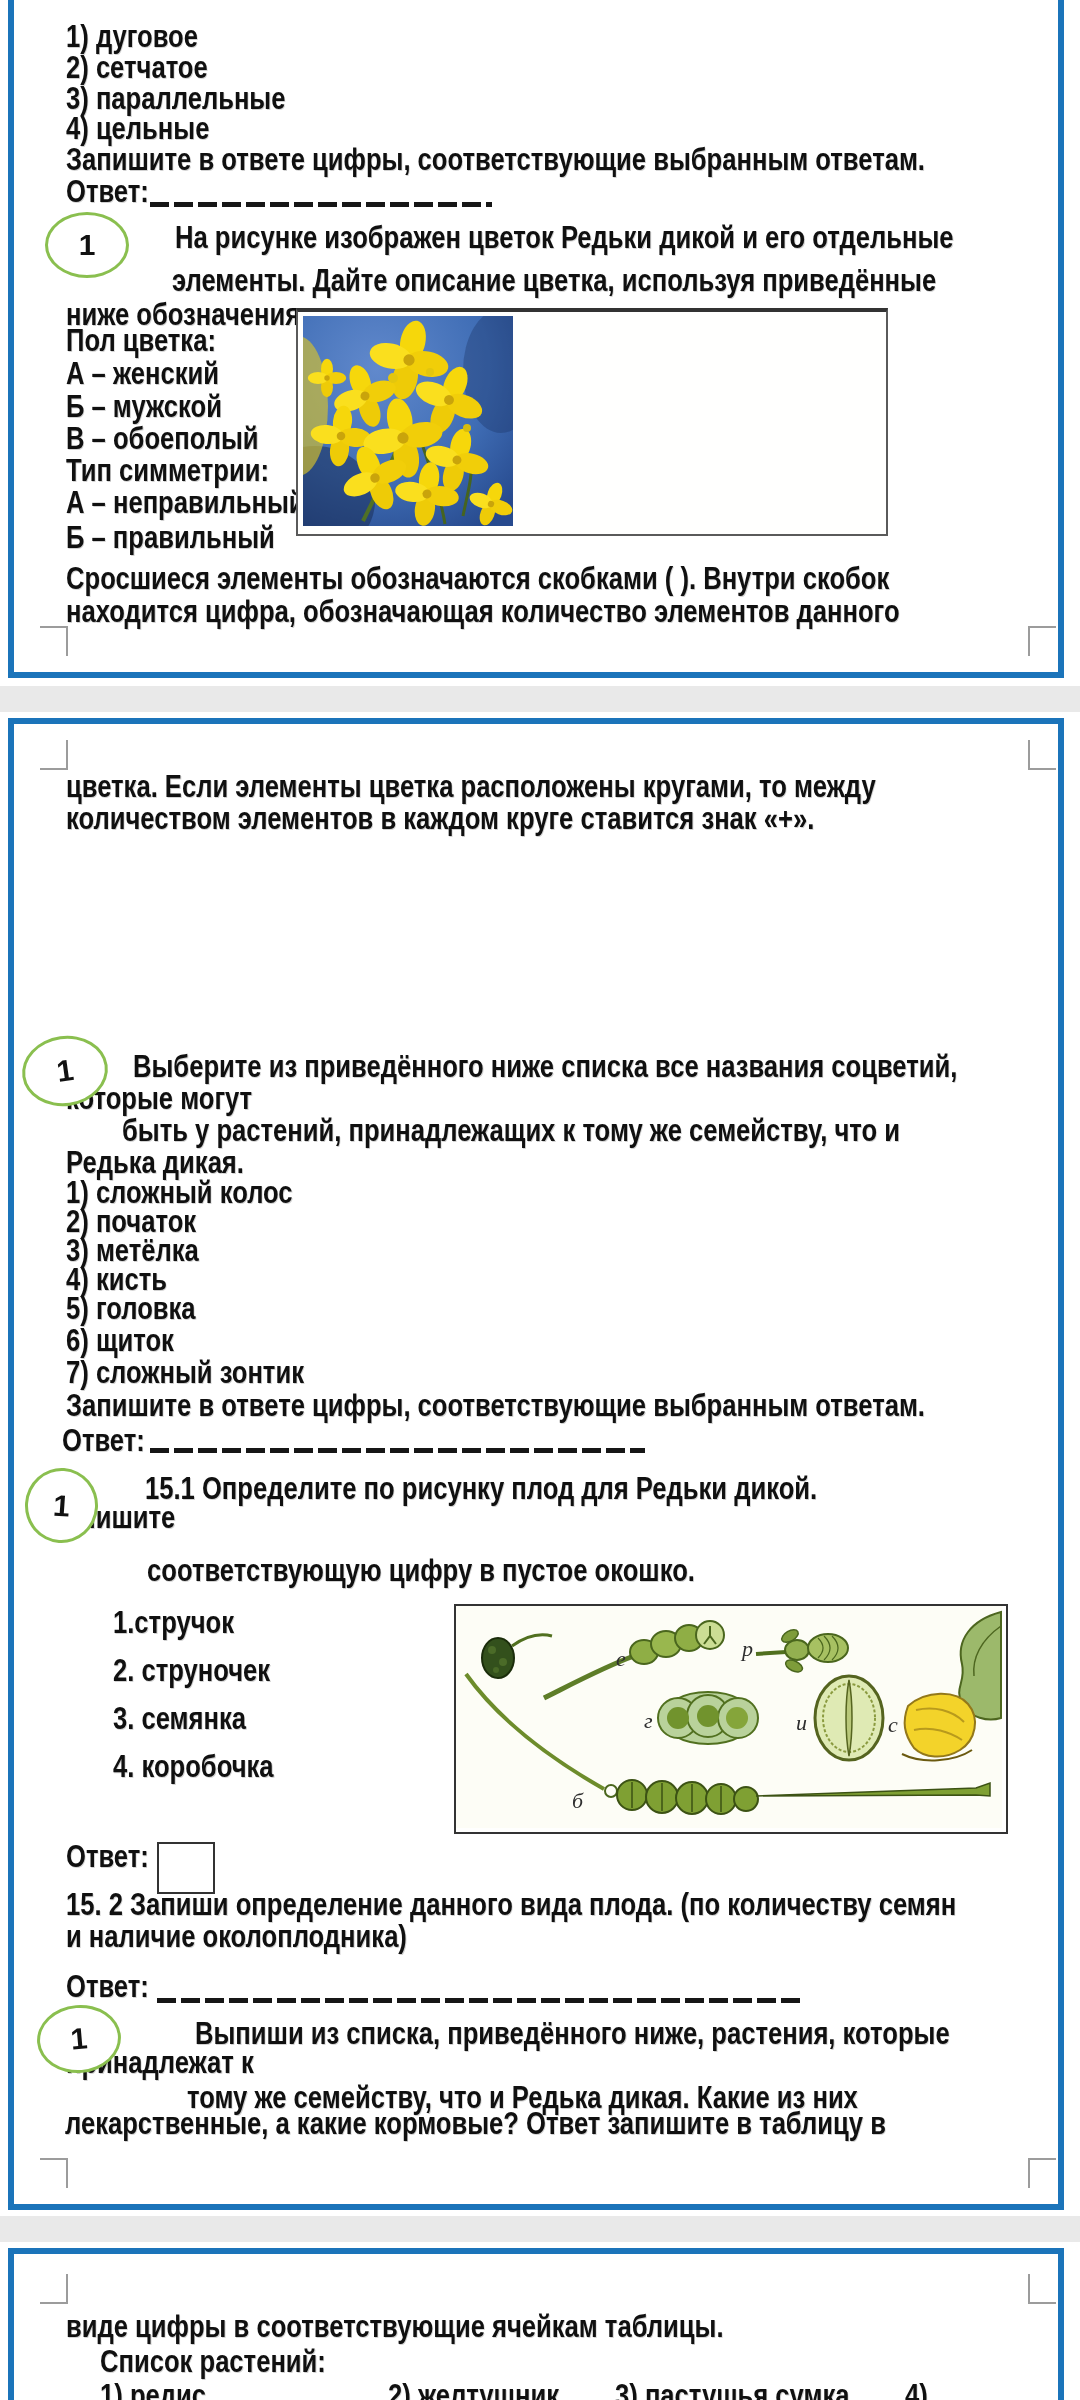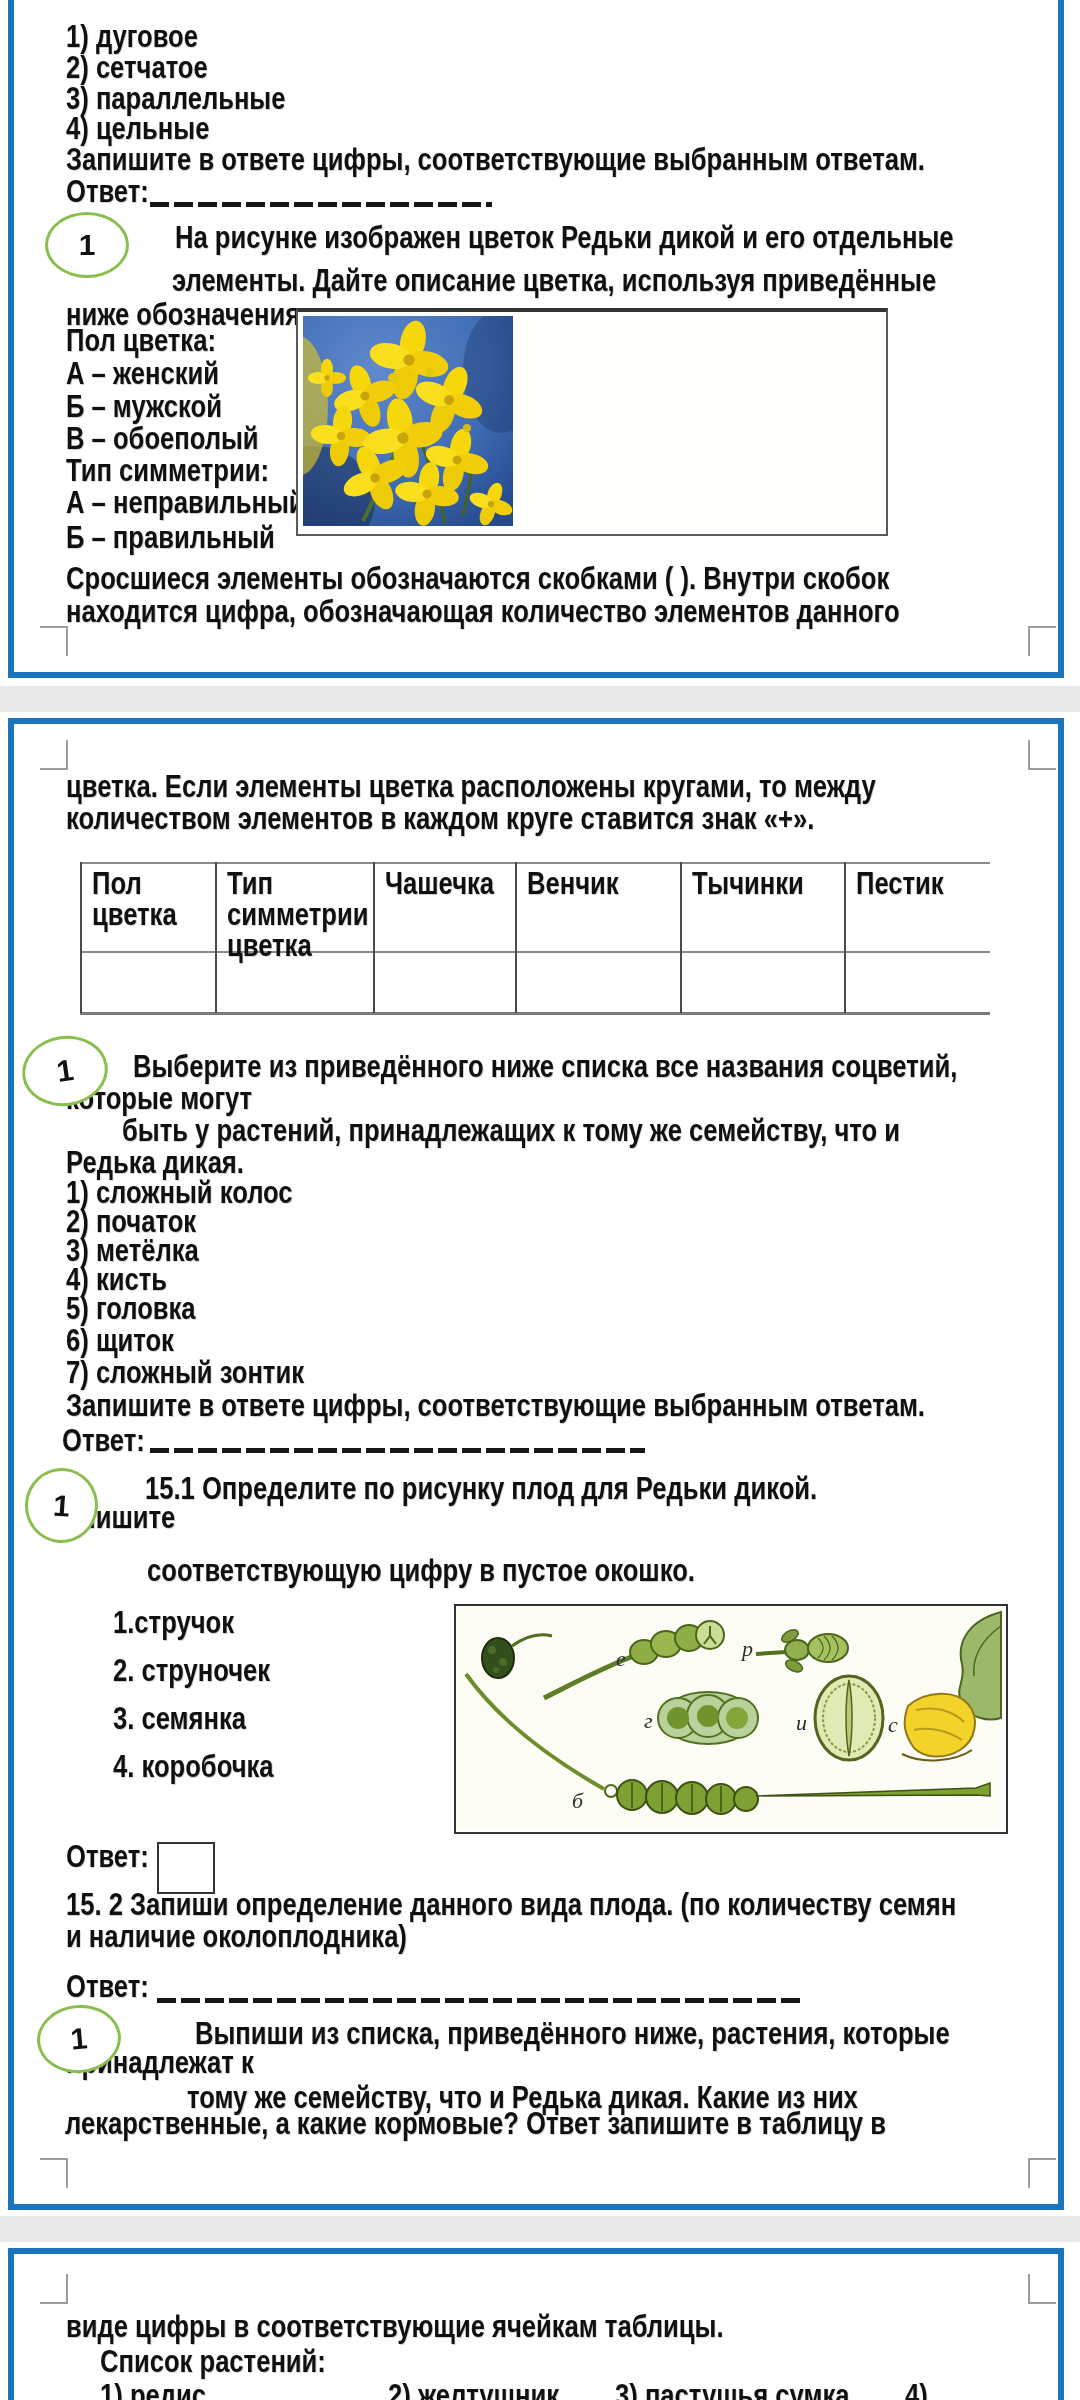--- a/index.html
+++ b/index.html
@@ -104,37 +104,20 @@
   <div class="ln" style="left:66px;top:561px;">Сросшиеся элементы обозначаются скобками ( ). Внутри скобок</div>
   <div class="ln" style="left:66px;top:594px;">находится цифра, обозначающая количество элементов данного</div>
   <div class="mk bl" style="left:40px;top:626px;"></div>
   <div class="mk br" style="left:1028px;top:626px;"></div>
 
   <div class="mk tl" style="left:40px;top:740px;"></div>
   <div class="mk tr" style="left:1028px;top:740px;"></div>
   <div class="ln" style="left:66px;top:769px;">цветка. Если элементы цветка расположены кругами, то между</div>
   <div class="ln" style="left:66px;top:801px;">количеством элементов в каждом круге ставится знак «+».</div>
 
-  <div id="tbl">
-    <div class="hl" style="top:0;"></div>
-    <div class="hl" style="top:89px;"></div>
-    <div class="hl" style="top:150px;height:3px;background:#7a7a7a;"></div>
-    <div class="vl" style="left:0;"></div>
-    <div class="vl" style="left:135px;"></div>
-    <div class="vl" style="left:293px;"></div>
-    <div class="vl" style="left:435px;"></div>
-    <div class="vl" style="left:600px;"></div>
-    <div class="vl" style="left:764px;"></div>
-    <div class="th" style="left:12px;width:125px;">Пол цветка</div>
-    <div class="th" style="left:147px;width:152px;">Тип симметрии цветка</div>
-    <div class="th" style="left:305px;width:170px;">Чашечка</div>
-    <div class="th" style="left:447px;width:170px;">Венчик</div>
-    <div class="th" style="left:612px;width:170px;">Тычинки</div>
-    <div class="th" style="left:776px;width:140px;">Пестик</div>
-  </div>
 
   <div class="circ" style="left:22px;top:1036px;width:80px;height:64px;transform:rotate(-8deg);">
     <span>1</span>
   </div>
   <div class="ln" style="left:133px;top:1049px;">Выберите из приведённого ниже списка все названия соцветий,</div>
   <div class="ln" style="left:66px;top:1081px;">которые могут</div>
   <div class="ln" style="left:122px;top:1113px;">быть у растений, принадлежащих к тому же семейству, что и</div>
   <div class="ln" style="left:66px;top:1145px;">Редька дикая.</div>
   <div class="ln" style="left:66px;top:1175px;">1) сложный колос</div>
   <div class="ln" style="left:66px;top:1204px;">2) початок</div>

